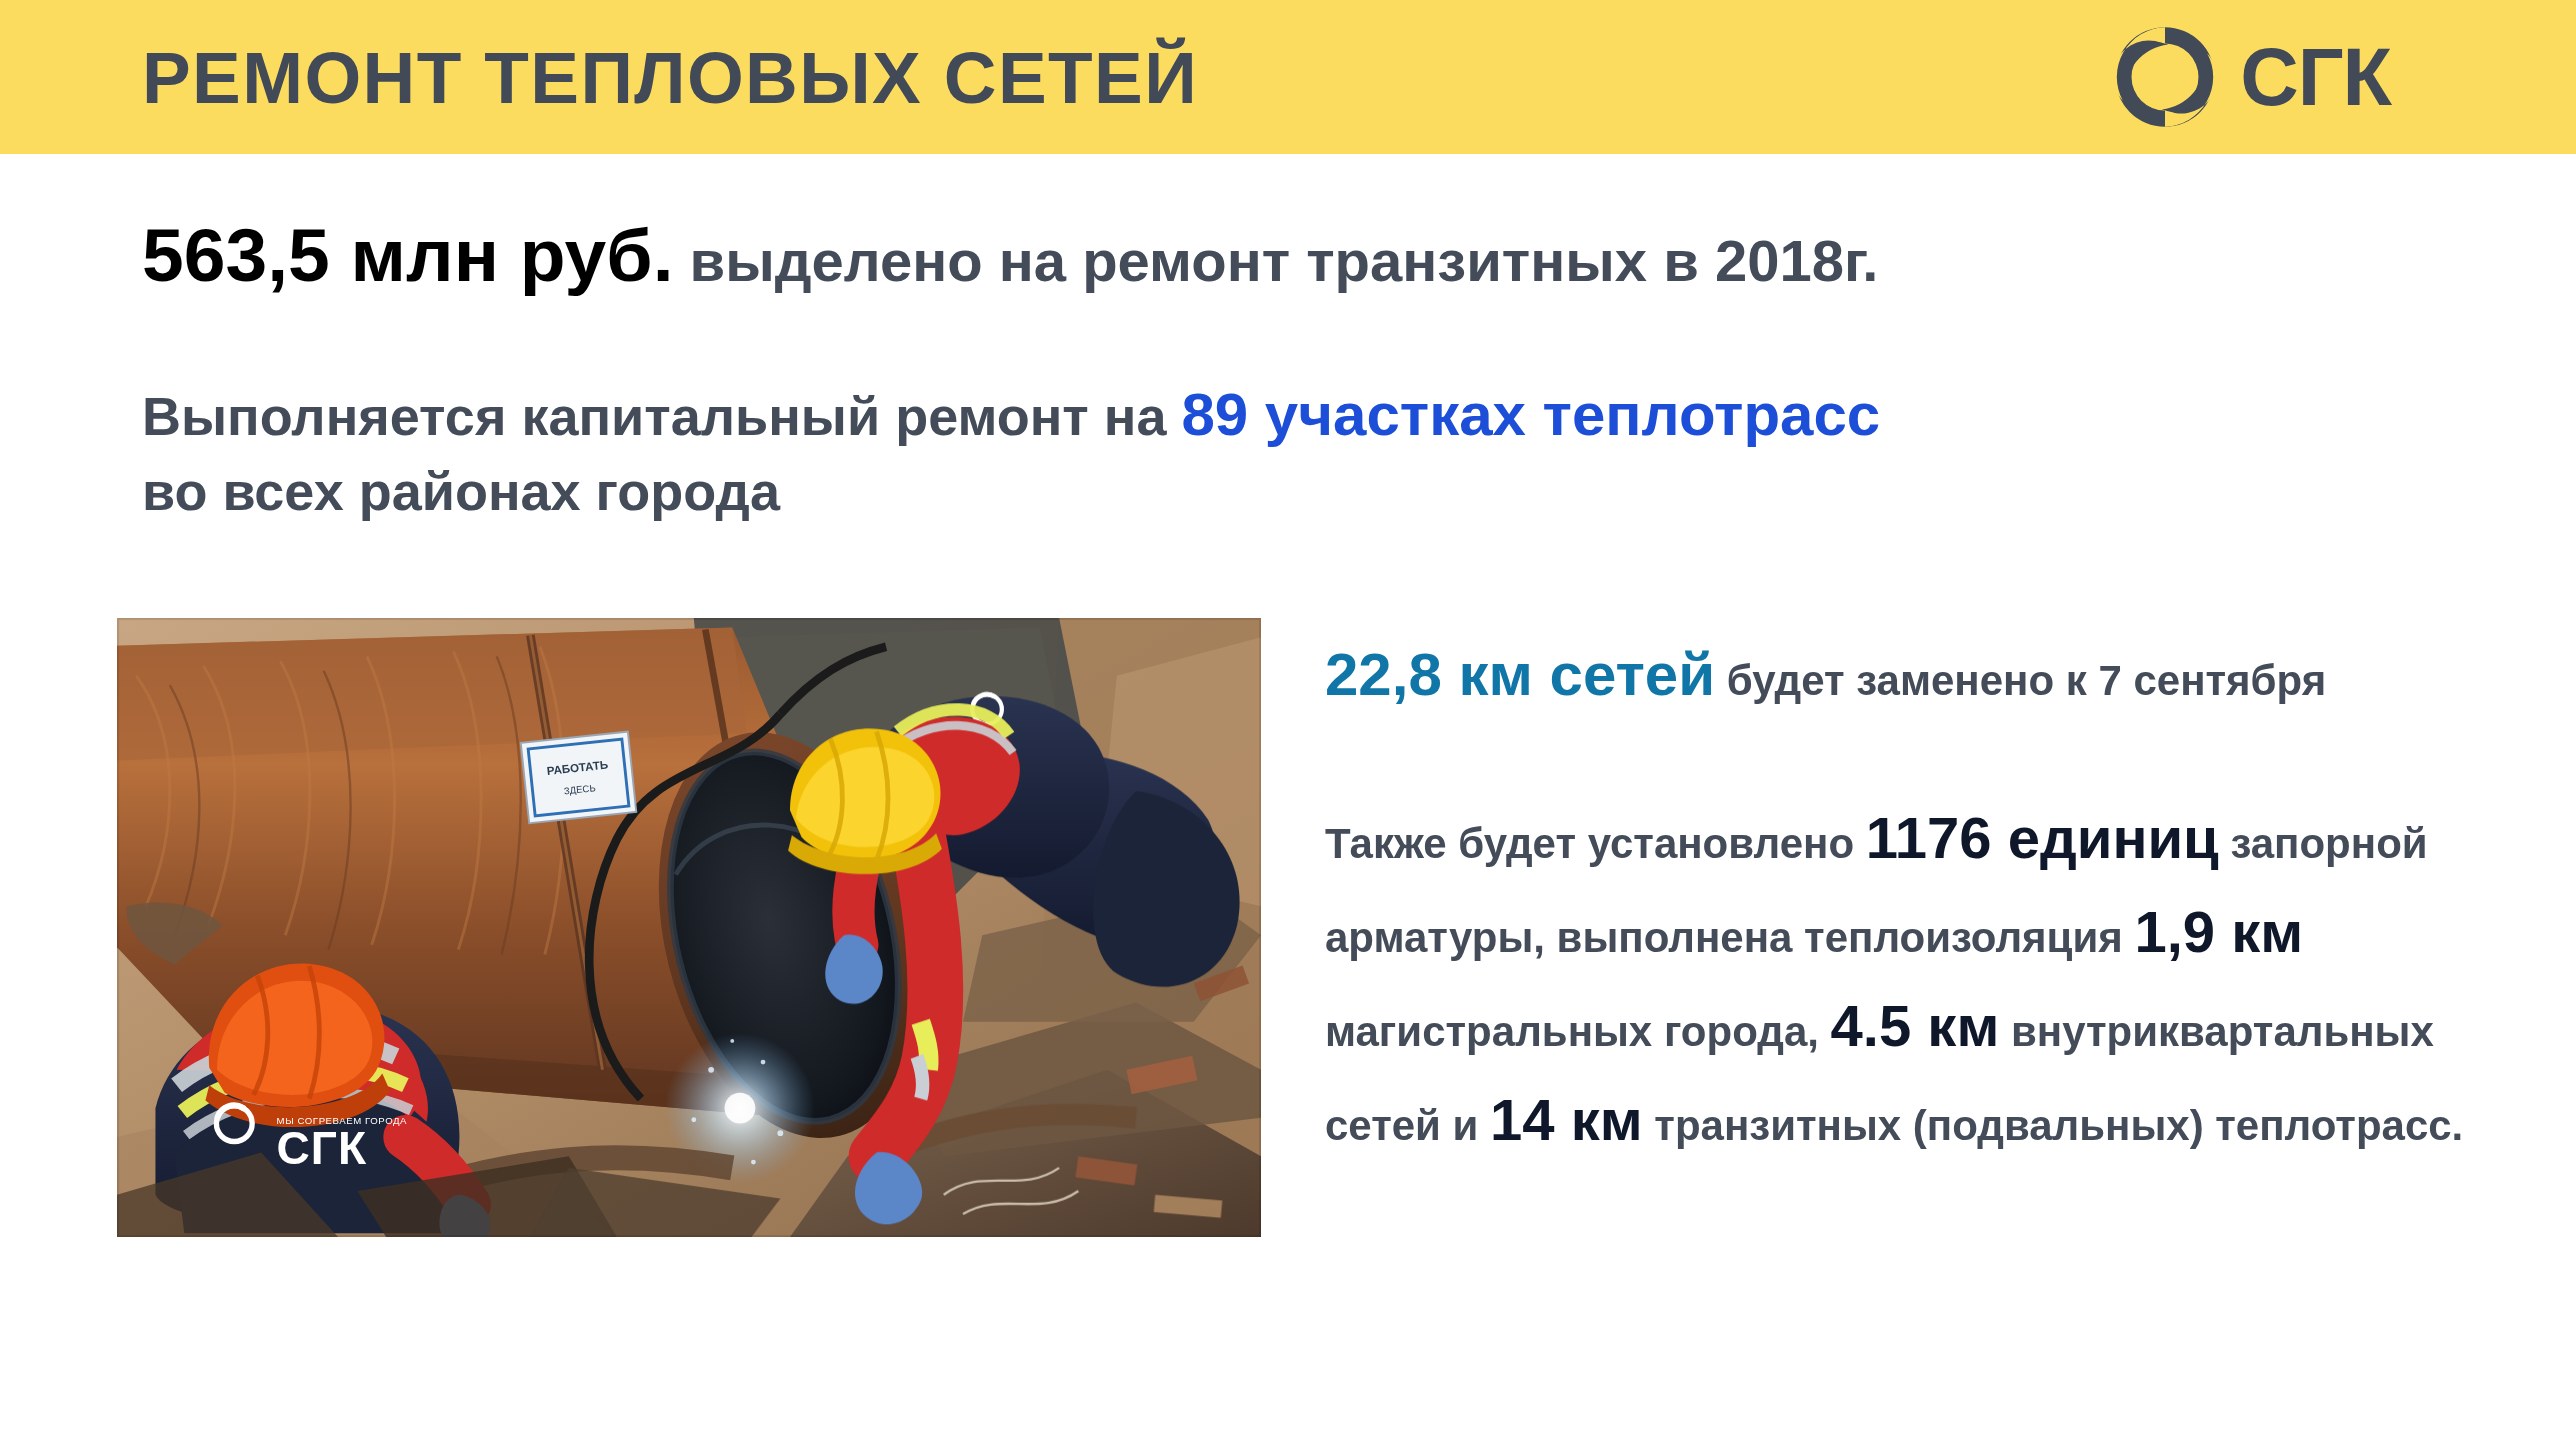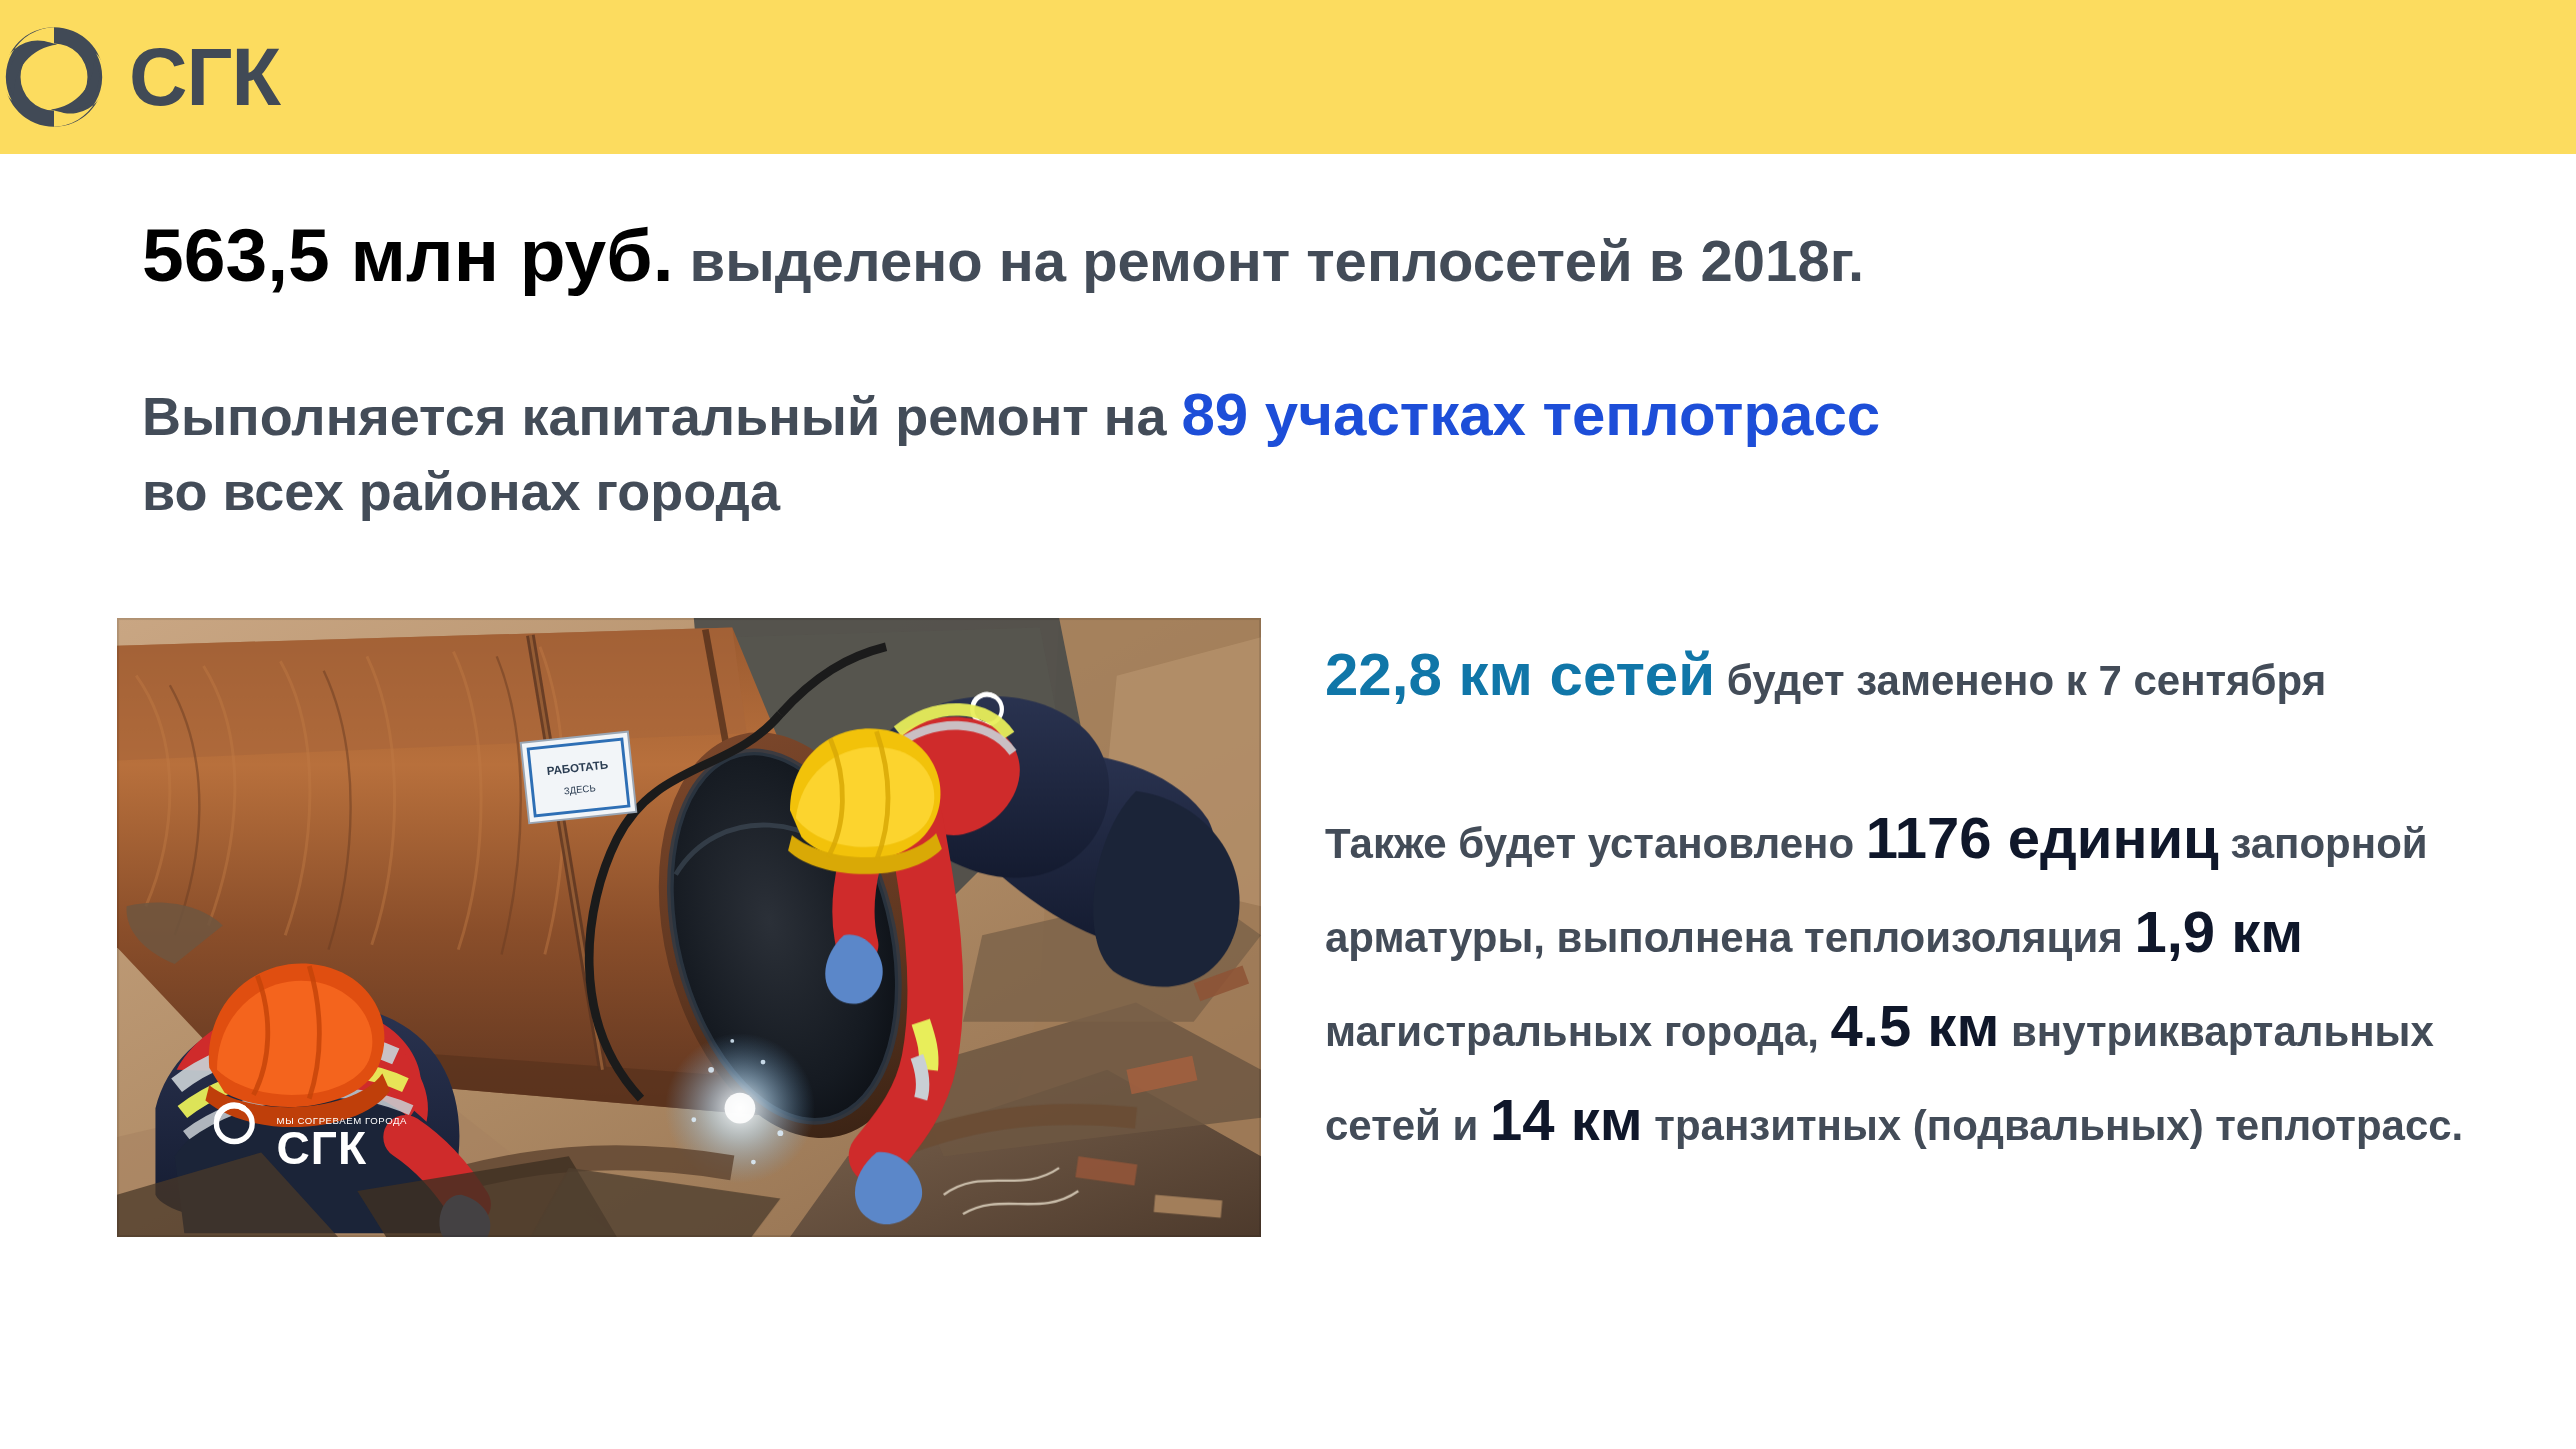--- a/index.html
+++ b/index.html
@@ -135,35 +135,36 @@
   #photo-svg {
     display: block;
     width: 100%;
     height: 100%;
   }
 </style>
 </head>
 <body>
 
 <div id="header-band">
+  <div id="page-title">РЕМОНТ ТЕПЛОВЫХ СЕТЕЙ</div>
 
   <div id="logo-block">
     <svg id="logo-mark" viewBox="0 0 100 100">
       <path d="M50 4 A46 46 0 1 0 96 50 A46 46 0 0 0 50 4 Z M50 19 A31 31 0 1 1 19 50 A31 31 0 0 1 50 19 Z" fill="#414a56"></path>
       <path d="M50 4 A46 46 0 0 0 11 72 A33 33 0 0 1 52 21 A31 31 0 0 0 50 19 Z" fill="#fcdc5f"></path>
       <path d="M50 96 A46 46 0 0 0 89 28 A33 33 0 0 1 48 79 A31 31 0 0 0 50 81 Z" fill="#fcdc5f"></path>
       <path d="M13 68 A45 45 0 0 1 53 20 A33 33 0 0 0 13 68 Z" fill="#414a56"></path>
       <path d="M87 32 A45 45 0 0 1 47 80 A33 33 0 0 0 87 32 Z" fill="#414a56"></path>
     </svg>
     <div id="logo-word">СГК</div>
   </div>
 </div>
 
 <div id="headline">
-  <span class="big blue">563,5 млн руб.</span><span class="rest dark"> выделено на ремонт теплосетей в 2018г.</span>
+  <span class="big blue">563,5 млн руб.</span><span class="rest dark"> выделено на ремонт транзитных в 2018г.</span>
 </div>
 
 <div id="subhead">
   <span>Выполняется капитальный ремонт на </span><span class="hl">89 участках теплотрасс</span><br>
   <span>во всех районах города</span>
 </div>
 
 <div id="photo-frame">
   <svg id="photo-svg" viewBox="0 0 1190 644" preserveAspectRatio="xMidYMid slice">
     <defs>

